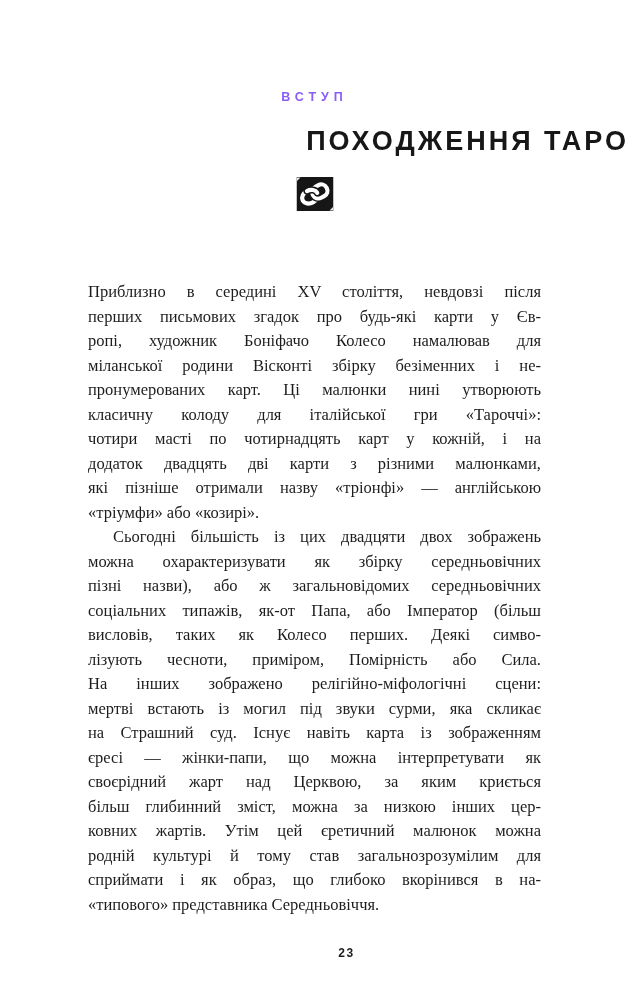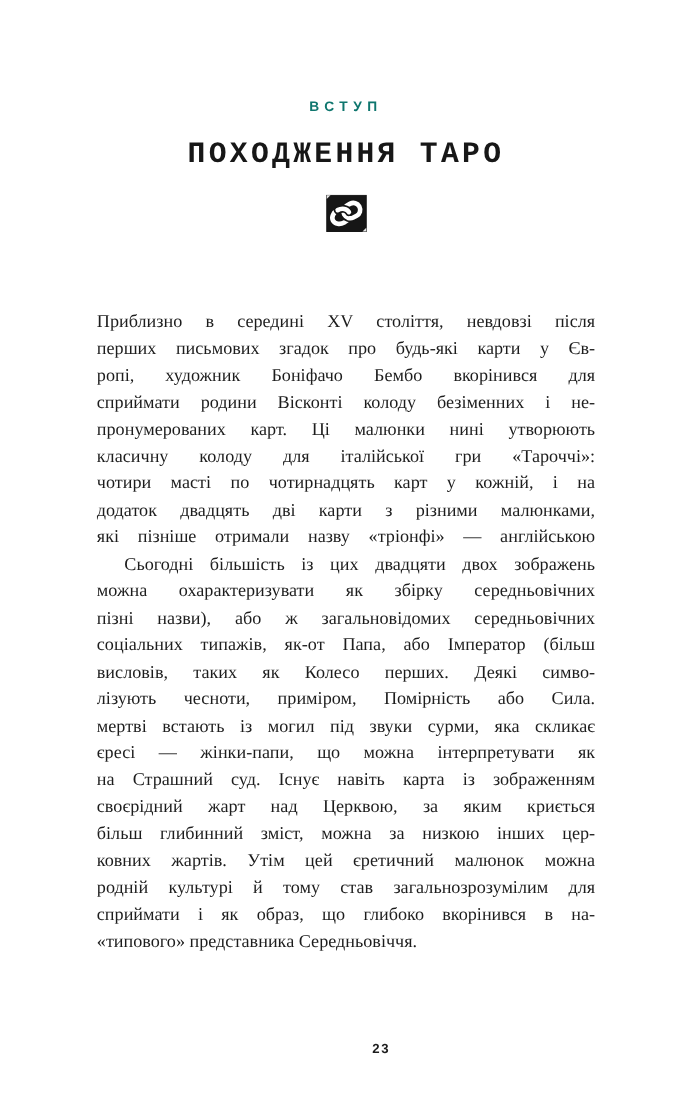--- a/index.html
+++ b/index.html
@@ -18,30 +18,30 @@
   .kicker {
     position: absolute;
     top: 90px;
     left: 0;
     width: 100%;
     text-align: center;
     font-family: "Liberation Sans", sans-serif;
     font-size: 12.5px;
     font-weight: 700;
     letter-spacing: 5px;
-    color: #0f766e;
+    color: #8b5cf6;
   }
   .chapter-title {
     position: absolute;
     top: 126px;
     left: 0;
     width: 100%;
     margin: 0;
-    text-align: center;
-    font-family: Liberation Mono, monospace;
+    text-align: right;
+    font-family: Liberation Sans, sans-serif;
     font-size: 27px;
     font-weight: 700;
     letter-spacing: 3px;
     color: #171717;
     white-space: nowrap;
   }
   .ornament {
     position: absolute;
     top: 177px;
     left: 50%;
@@ -114,39 +114,41 @@
         <path d="M12.8 10.6 A 8.2 6.4 0 0 1 21 17" stroke="#ffffff" stroke-width="4.2"></path>
       </g>
     </svg>
   </div>
 
   <div class="textblock">
 
     <div class="para">
       <div class="line">Приблизно в середині XV століття, невдовзі після</div>
       <div class="line">перших письмових згадок про будь-які карти у Єв-</div>
-      <div class="line">ропі, художник Боніфачо Бембо вкорінився для</div>
-      <div class="line">сприймати родини Вісконті колоду безіменних і не-</div>
+      <div class="line">ропі, художник Боніфачо Колесо намалював для</div>
+      <div class="line">міланської родини Вісконті збірку безіменних і не-</div>
       <div class="line">пронумерованих карт. Ці малюнки нині утворюють</div>
       <div class="line">класичну колоду для італійської гри «Тароччі»:</div>
       <div class="line">чотири масті по чотирнадцять карт у кожній, і на</div>
       <div class="line">додаток двадцять дві карти з різними малюнками,</div>
       <div class="line">які пізніше отримали назву «тріонфі» — англійською</div>
+      <div class="line line-last">«тріумфи» або «козирі».</div>
     </div>
 
     <div class="para">
       <div class="line line-indent">Сьогодні більшість із цих двадцяти двох зображень</div>
       <div class="line">можна охарактеризувати як збірку середньовічних</div>
       <div class="line">пізні назви), або ж загальновідомих середньовічних</div>
       <div class="line">соціальних типажів, як-от Папа, або Імператор (більш</div>
       <div class="line">висловів, таких як Колесо перших. Деякі симво-</div>
       <div class="line">лізують чесноти, приміром, Помірність або Сила.</div>
+      <div class="line">На інших зображено релігійно-міфологічні сцени:</div>
       <div class="line">мертві встають із могил під звуки сурми, яка скликає</div>
+      <div class="line">на Страшний суд. Існує навіть карта із зображенням</div>
       <div class="line">єресі — жінки-папи, що можна інтерпретувати як</div>
-      <div class="line">на Страшний суд. Існує навіть карта із зображенням</div>
       <div class="line">своєрідний жарт над Церквою, за яким криється</div>
       <div class="line">більш глибинний зміст, можна за низкою інших цер-</div>
       <div class="line">ковних жартів. Утім цей єретичний малюнок можна</div>
       <div class="line">родній культурі й тому став загальнозрозумілим для</div>
       <div class="line">сприймати і як образ, що глибоко вкорінився в на-</div>
       <div class="line line-last">«типового» представника Середньовіччя.</div>
     </div>
 
   </div>
 

